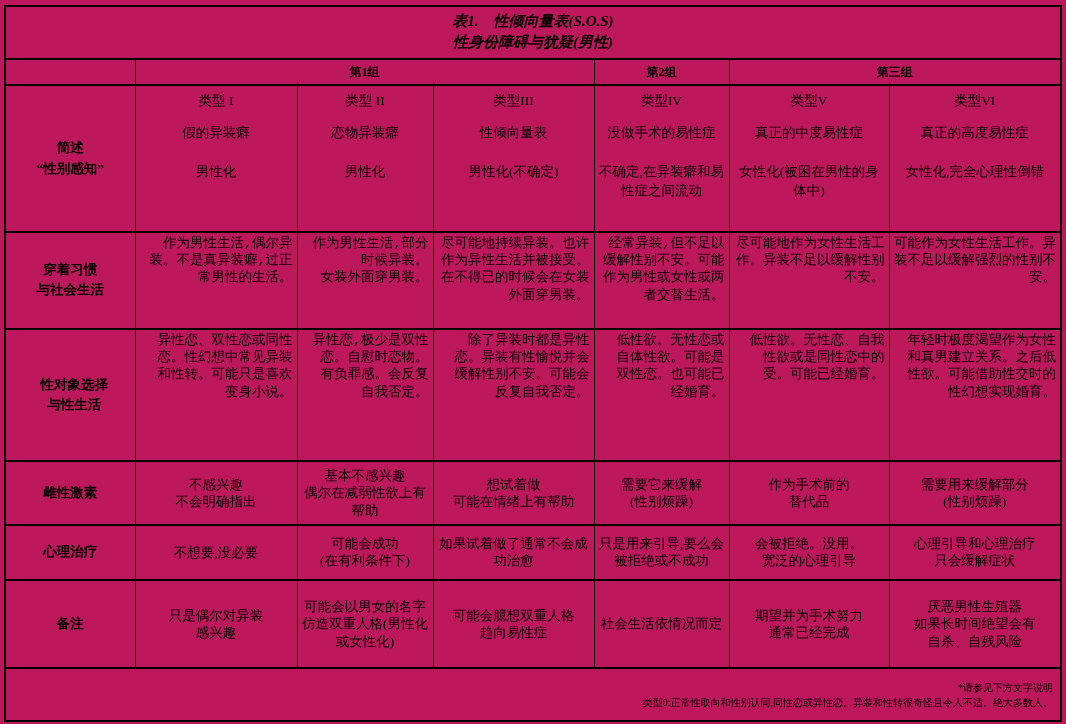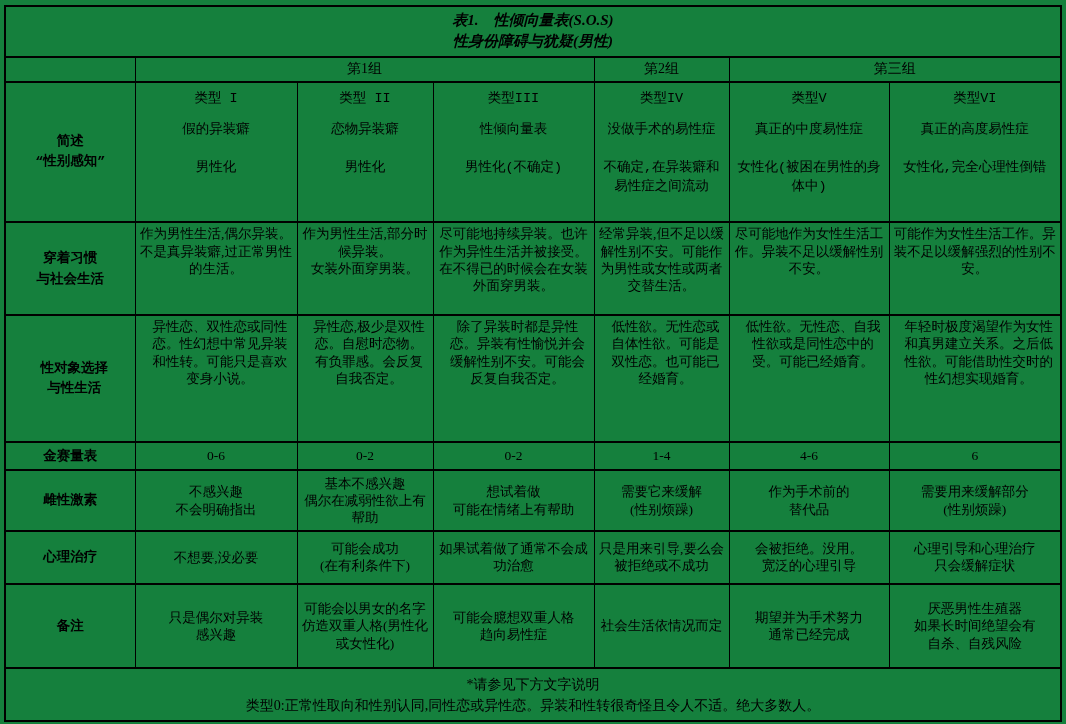--- a/index.html
+++ b/index.html
@@ -1,43 +1,43 @@
 <!DOCTYPE html>
 <html><head>
 <meta charset="utf-8">
 <style>
   * { margin:0; padding:0; box-sizing:border-box; }
   html,body { background:#ffffff; }
   body { width:1066px; height:724px; font-family:"Liberation Serif","DejaVu Serif",serif; color:#000; }
-  .page { width:1066px; height:724px; background:#15803d; padding:5px 4px 2px 4px; }
+  .page { width:1066px; height:724px; background:#be185d; padding:5px 4px 2px 4px; }
   table.sos { width:100%; height:100%; border-collapse:collapse; table-layout:fixed; border:2px solid #000; font-size:13.5px; }
   td { border:1px solid #000; border-top-width:2px; border-bottom-width:2px; padding:2px 4px; overflow:hidden; vertical-align:middle; }
   
   tr.r-title  td { height:42px; }
   tr.r-group  td { height:24px; }
-  tr.r-types  td { height:133px;font-family:Liberation Mono, monospace; }
+  tr.r-types  td { height:133px; }
   tr.r-dress  td { height:88px; }
   tr.r-sex    td { height:120px;padding-left:12px; }
   tr.r-kinsey td { height:27px; }
   tr.r-conv   td { height:55px; }
   tr.r-estro  td { height:49px; }
   tr.r-psy    td { height:50px; }
   tr.r-notes  td { height:80px; }
   tr.r-foot   td { height:48px; }
   
   .title-cell { text-align:center; font-style:italic; font-weight:bold; font-size:15px; line-height:1.4; }
-  .group-cell { text-align:center; font-size:14px; }
+  .group-cell { text-align:center; font-size:12px;font-weight:bold; }
   .rowhead { font-weight:bold; text-align:center; white-space:pre-line; line-height:1.5; font-size:13.5px;margin-top:28px; }
   .cell { white-space:pre-line; line-height:1.28; }
-  .row-left .cell { text-align:center; vertical-align:top; }
+  .row-left .cell { text-align:right; vertical-align:top;font-family:Liberation Mono, monospace; }
   .row-center .cell { text-align:center; vertical-align:middle; }
   .type-cell { vertical-align:top; }
   .type-label { text-align:center; margin:4px 0 13px 0; }
   .type-desc { white-space:pre-line; text-align:center; line-height:1.42; }
-  .footer-cell { text-align:center; vertical-align:middle; padding:3px 7px; font-size:14px; line-height:1.5; }
+  .footer-cell { text-align:right; vertical-align:middle; padding:3px 7px; font-size:10px; line-height:1.5; }
 </style>
 </head>
 <body>
 
 <div class="page">
   <table class="sos">
     <colgroup>
       <col style="width:130px">
         <col style="width:162px">
         <col style="width:136px">
@@ -119,29 +119,20 @@
       <td class="rowhead">性对象选择
 与性生活</td>
       <td class="cell">异性恋、双性恋或同性恋。性幻想中常见异装和性转。可能只是喜欢变身小说。</td>
       <td class="cell">异性恋,极少是双性恋。自慰时恋物。有负罪感。会反复自我否定。</td>
       <td class="cell">除了异装时都是异性恋。异装有性愉悦并会缓解性别不安。可能会反复自我否定。</td>
       <td class="cell">低性欲。无性恋或自体性欲。可能是双性恋。也可能已经婚育。</td>
       <td class="cell">低性欲。无性恋、自我性欲或是同性恋中的受。可能已经婚育。</td>
       <td class="cell">年轻时极度渴望作为女性和真男建立关系。之后低性欲。可能借助性交时的性幻想实现婚育。</td>
     </tr>
 
-    <tr class="r-kinsey row-center">
-      <td class="rowhead">金赛量表</td>
-      <td class="cell">0-6</td>
-      <td class="cell">0-2</td>
-      <td class="cell">0-2</td>
-      <td class="cell">1-4</td>
-      <td class="cell">4-6</td>
-      <td class="cell">6</td>
-    </tr>
 
 
     <tr class="r-estro row-center">
       <td class="rowhead">雌性激素</td>
       <td class="cell">不感兴趣
 不会明确指出</td>
       <td class="cell">基本不感兴趣
 偶尔在减弱性欲上有帮助</td>
       <td class="cell">想试着做
 可能在情绪上有帮助</td>

